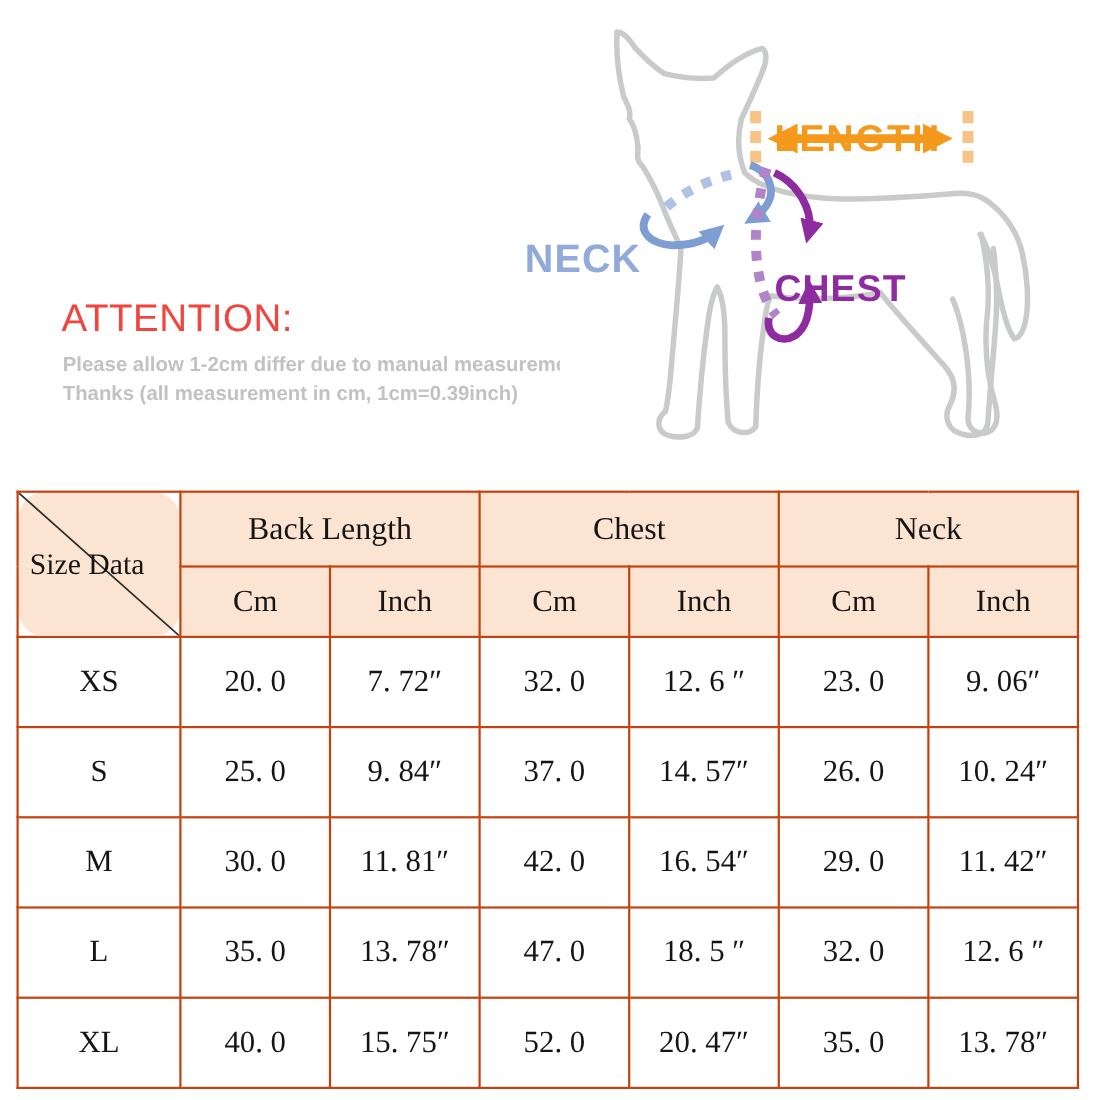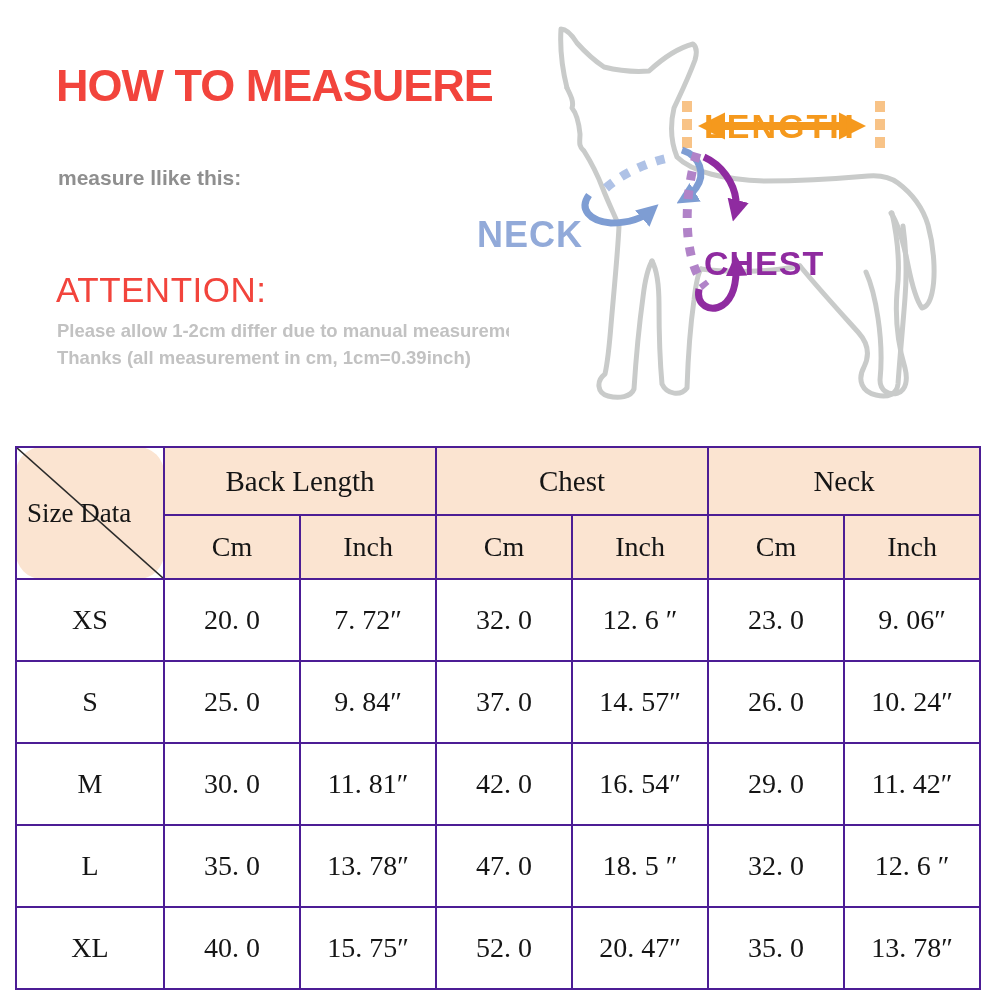--- a/index.html
+++ b/index.html
@@ -22,21 +22,21 @@
   .lbl-length{left:704px;top:79px;font-size:34px;color:#F5991D;letter-spacing:2px;}
   .lbl-neck{left:477px;top:186px;font-size:36px;color:#92AAD9;letter-spacing:1px;}
   .lbl-chest{left:704px;top:216px;font-size:34px;color:#8F2BA0;letter-spacing:1px;}
 
   .diagram-svg{position:absolute;left:0;top:0;width:1000px;height:440px;}
 
   
   table.size-table{position:absolute;left:15px;top:446px;width:964px;
         border-collapse:collapse;table-layout:fixed;
         font-family:"Liberation Serif","DejaVu Serif",serif;color:#151515;}
-  table.size-table td{border:2px solid #4c1d95;text-align:center;padding:0;}
+  table.size-table td{border:2px solid #c2410c;text-align:center;padding:0;}
   tr.group-row td{height:66px;background:#FBE4D1;font-size:29px;}
   tr.unit-row td{height:62px;background:#FBE4D1;font-size:28px;}
   tr.body-row td{height:80px;background:#ffffff;font-size:28px;white-space:nowrap;}
   td.corner{position:relative;background:#FBE4D1;border-radius:26px;}
   td.corner svg{position:absolute;left:0;top:0;width:100%;height:100%;}
   td.corner .corner-label{position:absolute;left:10px;top:50%;transform:translateY(-50%);
         font-size:27px;white-space:nowrap;}
 </style>
 </head>
 <body>
@@ -121,24 +121,22 @@
 
     <path d="M 606 188 C 622 174 645 163 668 158" fill="none" stroke="#AFC2E6" stroke-width="9" stroke-dasharray="9 10"></path>
     <path d="M 589 195 C 579 209 589 221 611 223 C 629 223 643 218 652 210" fill="none" stroke="#7E9DD3" stroke-width="7" marker-end="url(#ah-blue)"></path>
     <path d="M 682 150 C 700 156 706 174 696 188 C 693 192 689 196 684 199" fill="none" stroke="#7E9DD3" stroke-width="7" marker-end="url(#ah-blue)"></path>
 
     <path d="M 697 153 C 687 185 684 225 691 255 C 694 269 699 279 706 287" fill="none" stroke="#B183C8" stroke-width="9" stroke-dasharray="9 10"></path>
     <path d="M 704 157 C 722 165 734 183 736 200 C 736 205 736 209 735 213" fill="none" stroke="#8F2BA0" stroke-width="7" marker-end="url(#ah-purple)"></path>
     <path d="M 699 289 C 696 305 710 313 723 305 C 733 298 737 284 736 263" fill="none" stroke="#8F2BA0" stroke-width="7" marker-end="url(#ah-purple)"></path>
   </svg>
 
-  <div class="t-title">HOW TO MEASUERE</div>
   <div class="t-sub">
     <br>
-    <span>measure llike this:</span>
   </div>
   <div class="t-att">ATTENTION:</div>
   <div class="t-attbody">
     <span class="clip">Please allow 1-2cm differ due to manual measureme</span>
     <span class="clip">Thanks (all measurement in cm, 1cm=0.39inch)</span>
   </div>
 
   <div class="lbl lbl-length">LENGTH</div>
   <div class="lbl lbl-neck">NECK</div>
   <div class="lbl lbl-chest">CHEST</div>

